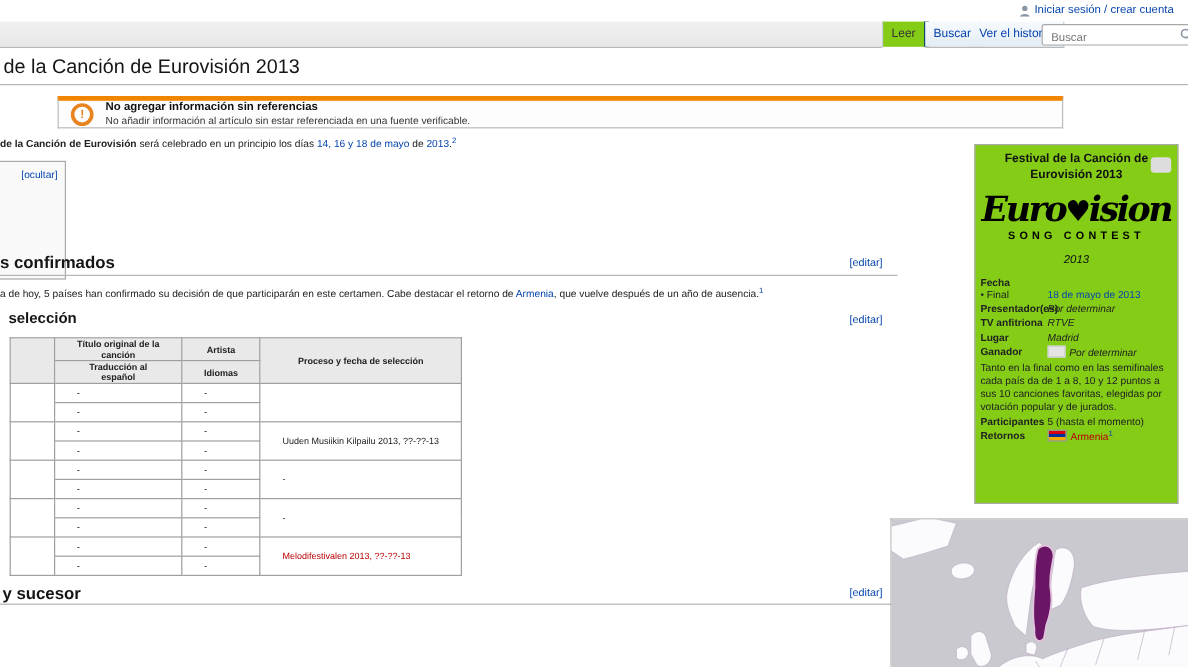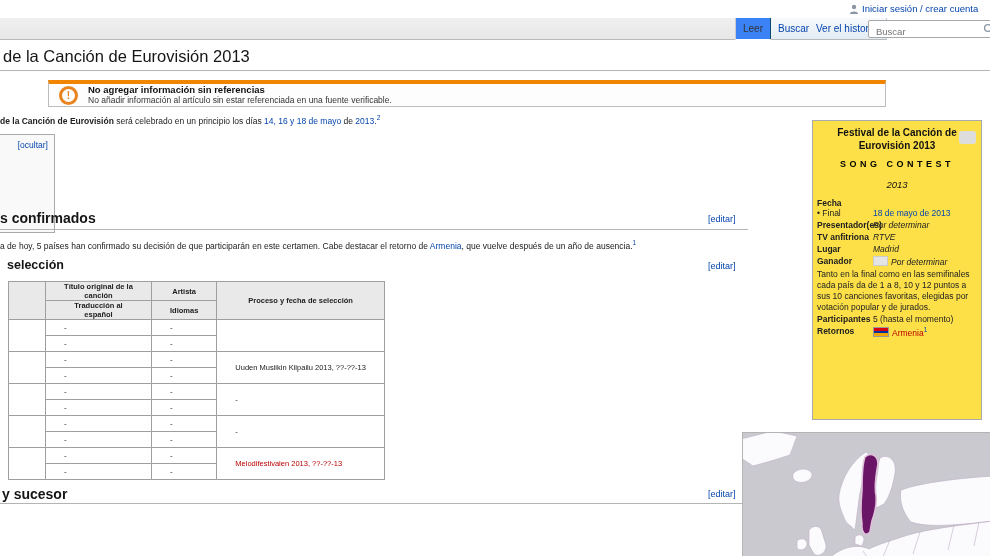--- a/index.html
+++ b/index.html
@@ -10,21 +10,21 @@
   .personal{position:absolute;top:3px;left:849px;white-space:nowrap;font-size:9.5px;color:#0645ad;
             display:flex;align-items:center;gap:3px;}
   .personal a{color:#0645ad;text-decoration:none;}
 
   
   .tabband{position:absolute;top:18px;left:0;width:990px;height:22px;}
   .band-fill{position:absolute;left:0;top:0;width:737px;height:21px;
              background:linear-gradient(to bottom,#f0f0f0,#e7e7e7);border-bottom:1px solid #b9b9b9;}
   .tab{position:absolute;top:0;height:21px;line-height:21px;font-size:10px;padding:0 7px;
        border-bottom:1px solid #b9b9b9;cursor:pointer;white-space:nowrap;}
-  .tab.selected{background:#3b82f6;border-left:1px solid #c8ccd1;border-right:4px solid #0c4a6e;
+  .tab.selected{background:#84cc16;border-left:1px solid #c8ccd1;border-right:4px solid #0c4a6e;
                 border-bottom:1px solid #fff;color:#333;}
   .tab.blue{background:linear-gradient(to bottom,#f7fafd,#e2ecf4);color:#0645ad;
             border-right:1px solid #c8ccd1;}
   .tab-read{left:735px;}
   .tab-edit{left:771px;}
   .tab-history{left:809px;}
   .searchbox{position:absolute;left:868px;top:2px;width:128px;height:16px;border:1px solid #a8a8a8;
              border-radius:2px;background:#fff;}
   .searchbox input{border:none;outline:none;width:100px;height:14px;margin:1px 0 0 5px;
                    font-size:9.5px;font-family:"Liberation Sans",sans-serif;color:#555;background:transparent;}
@@ -67,21 +67,21 @@
   table.sel th{background:#e9e9e9;font-weight:bold;font-size:7.5px;text-align:center;height:14px;}
   table.sel td{height:15px;vertical-align:middle;}
   .col-country{width:8px;}
   .col-title{width:106px;}
   .col-artist{width:32px;}
   .col-process{width:138px;}
   td.process{font-size:7.5px;white-space:nowrap;overflow:hidden;}
   td.process.red{color:#ba0000;}
 
   
-  .infobox{position:absolute;top:120px;left:812px;width:170px;height:300px;background:#fde047;
+  .infobox{position:absolute;top:120px;left:812px;width:170px;height:300px;background:#84cc16;
            border:1px solid #aaa;box-sizing:border-box;font-size:8.5px;color:#202122;}
   .ib-title{margin:6px 14px 2px 14px;text-align:center;font-weight:bold;font-size:10px;line-height:1.25;color:#111;}
   .ib-badge{position:absolute;top:10px;right:5px;width:17px;height:13px;background:#ddd;border-radius:3px;}
   .ib-logo{text-align:center;margin-top:8px;line-height:1;}
   .logo-main{font-family:"DejaVu Serif",serif;font-style:italic;font-weight:bold;font-size:29px;
              letter-spacing:-2px;color:#000;}
   .logo-heart{font-style:normal;font-size:24px;letter-spacing:-2px;}
   .logo-sub{font-size:9px;font-weight:bold;letter-spacing:3.5px;color:#000;margin-top:3px;}
   .ib-year{text-align:center;font-style:italic;font-size:9.5px;margin-top:10px;color:#111;}
   .ib-rows{margin:8px 4px 0 4px;}
@@ -230,20 +230,21 @@
   </table>
 
   <div class="h2" style="top:486px;left:2px;">y sucesor</div>
   <div class="editsec" style="top:489px;left:708px;">[editar]</div>
   <div class="h2line" style="top:503px;"></div>
 
   <div class="infobox">
     <div class="ib-badge"></div>
     <div class="ib-title">Festival de la Canción de Eurovisión 2013</div>
     <div class="ib-logo">
+      <div class="logo-main"><span>Euro</span><span class="logo-heart">♥</span><span>ision</span></div>
       <div class="logo-sub">SONG CONTEST</div>
     </div>
     <div class="ib-year">2013</div>
     <div class="ib-rows">
       <div class="ib-full">Fecha</div>
       <div class="ib-row">
         <div class="ib-label" style="font-weight:normal;">• Final</div>
         <div class="ib-value"><a class="wl" href="#">18 de mayo de 2013</a></div>
       </div>
       <div class="ib-row">

